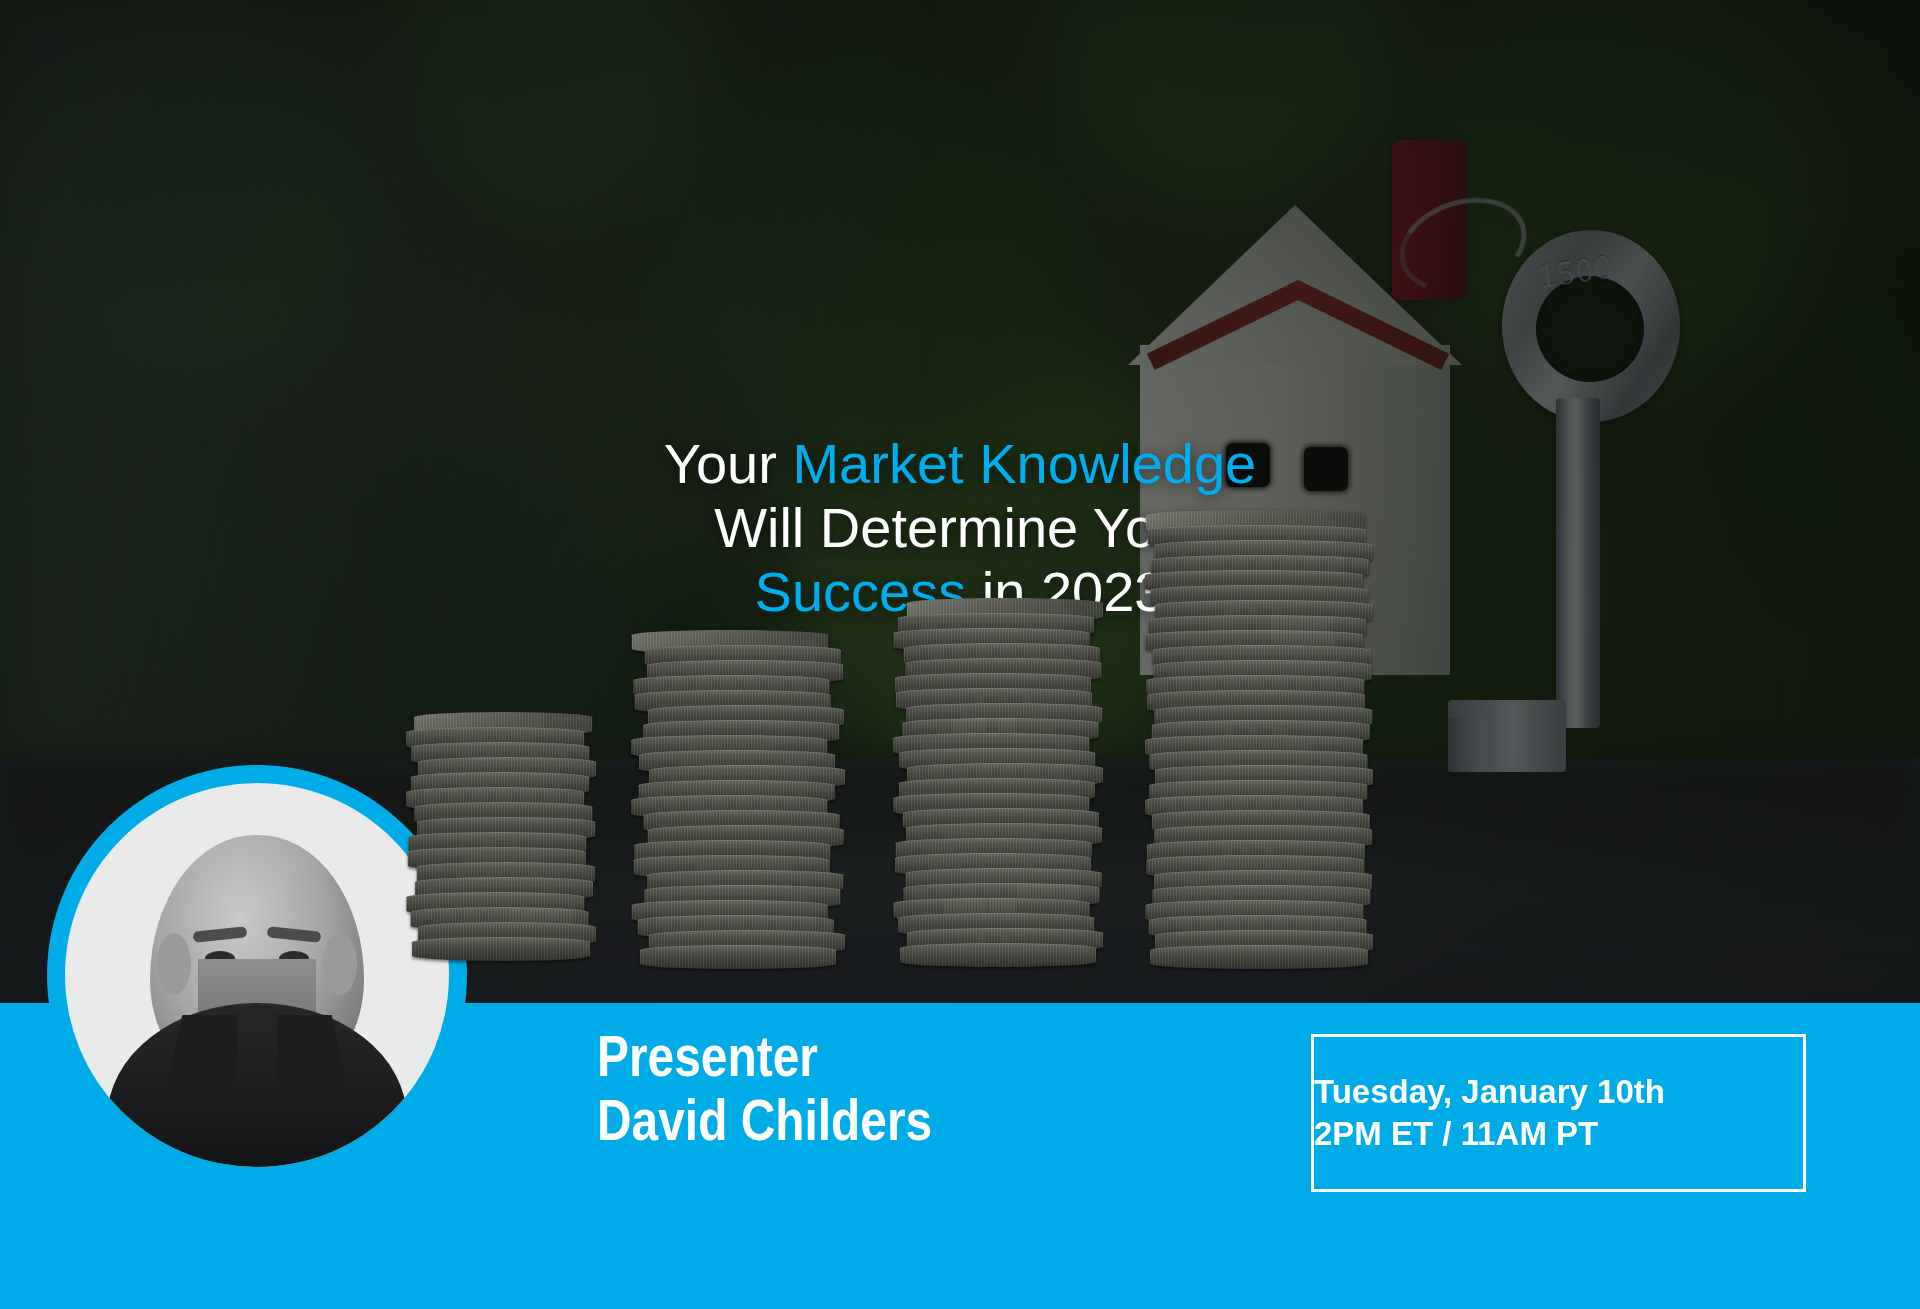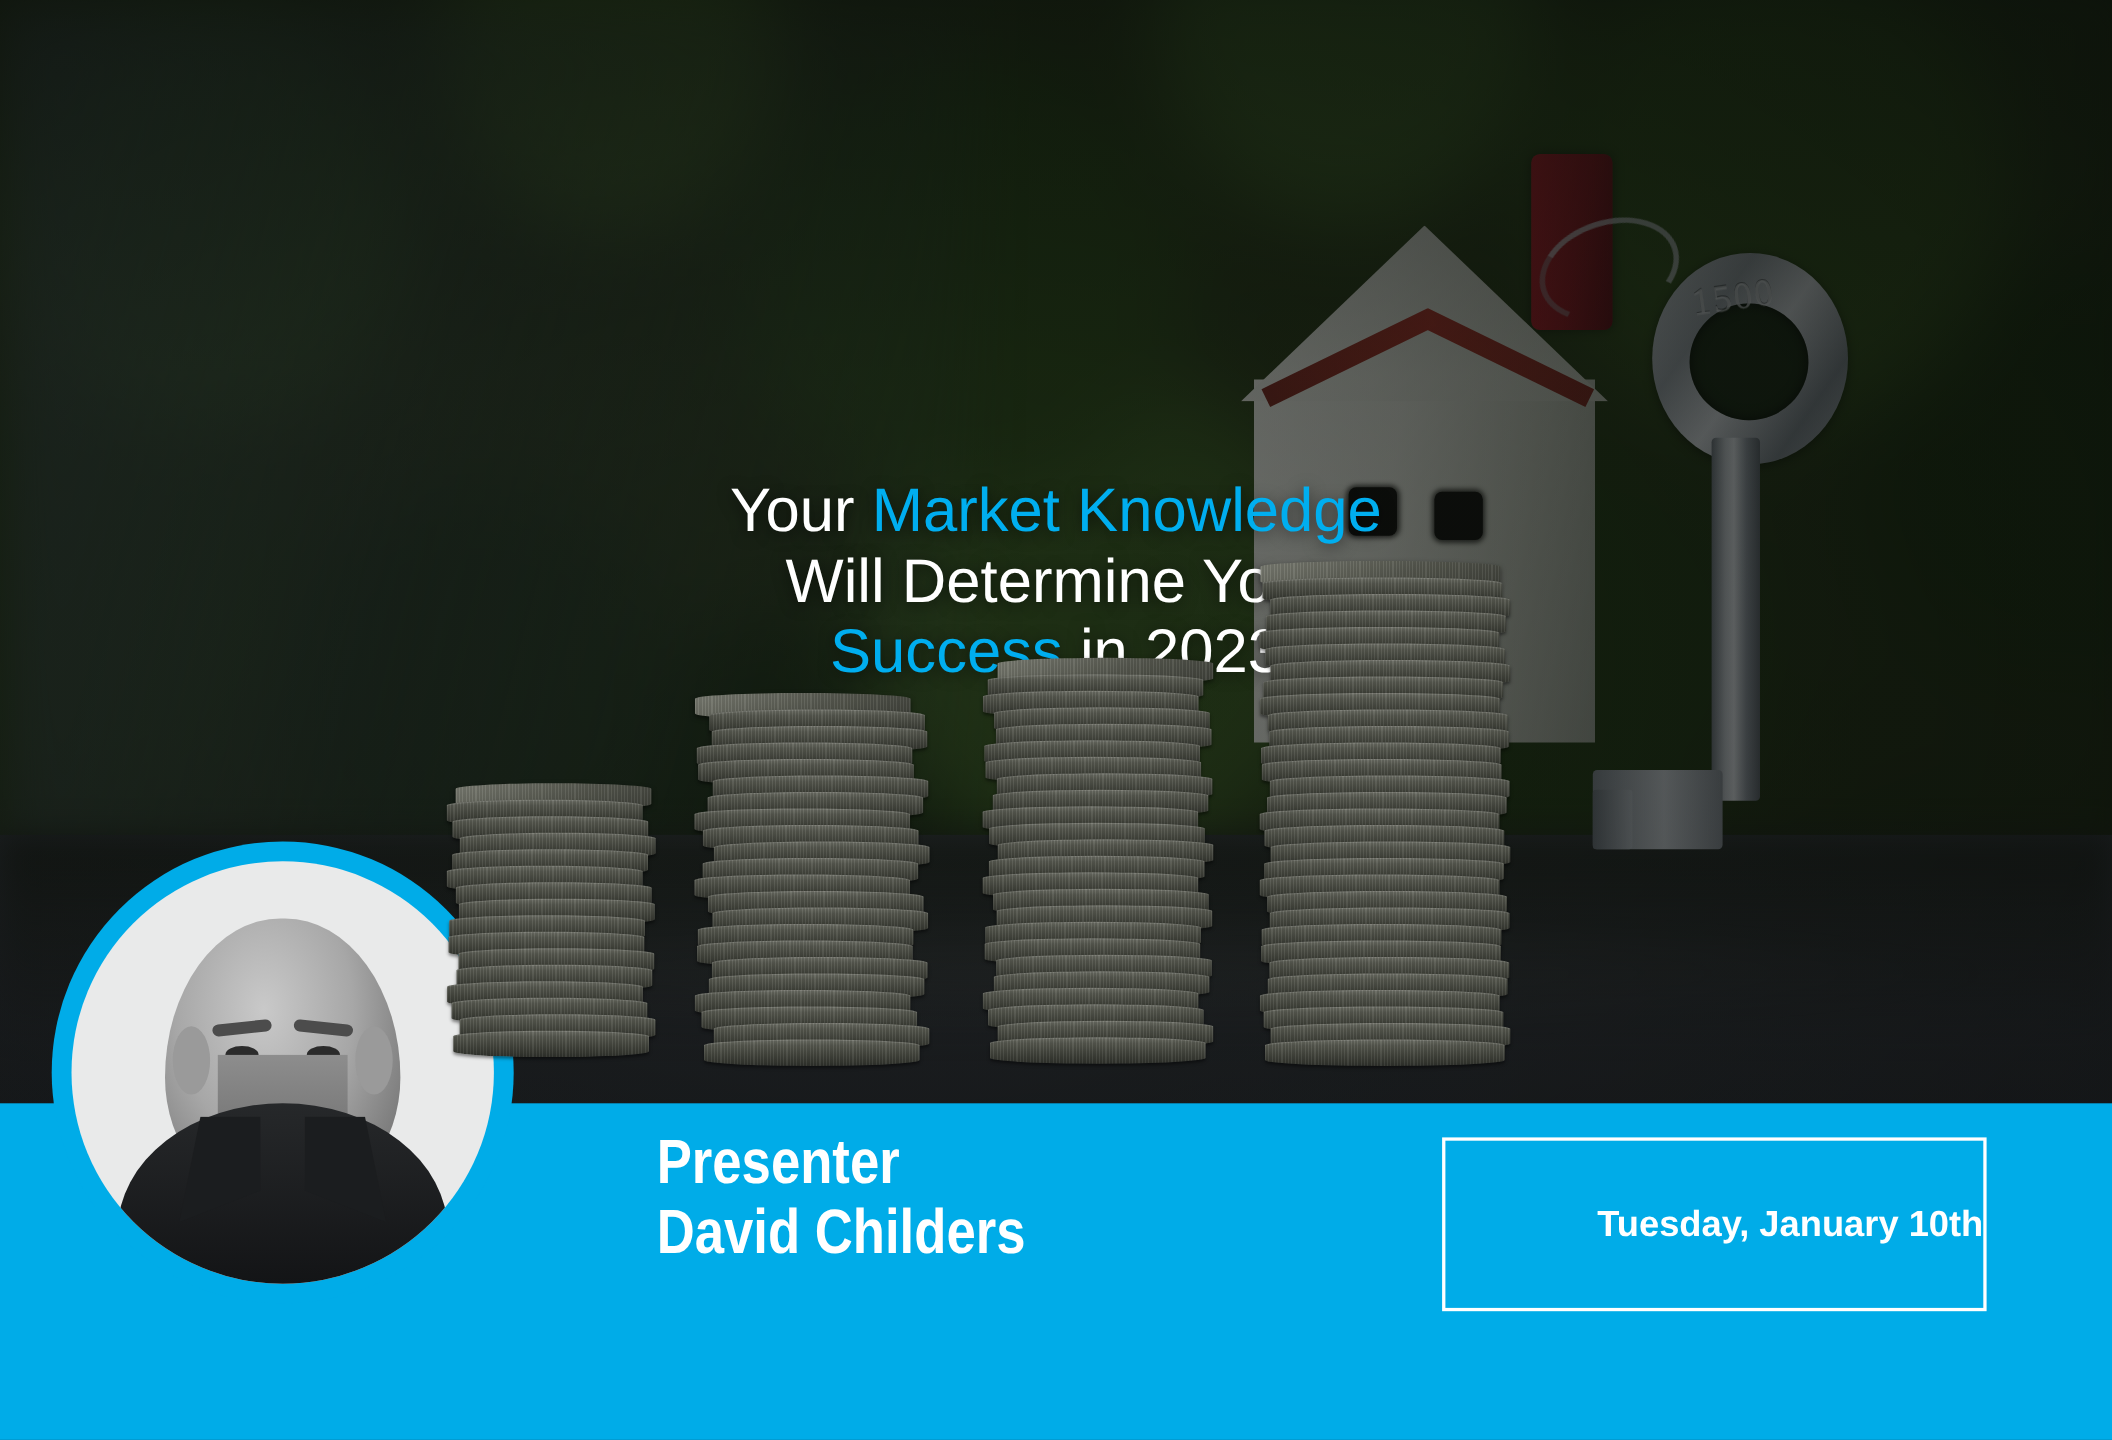--- a/index.html
+++ b/index.html
@@ -173,21 +173,21 @@
     width:96px; height:16px; border-radius:0 0 40px 40px; background:#8a8a8a; }
 
   
   .presenter { position:absolute; left:597px; top:1024px; color:#fff;
     font-weight:700; font-size:57px; line-height:1.13;
     transform:scaleX(.84); transform-origin:left top; white-space:nowrap; }
 
   
   .datebox { position:absolute; left:1311px; top:1034px; width:495px; height:158px;
     border:3px solid #ffffff; display:flex; flex-direction:column;
-    align-items:flex-end; justify-content:center; }
+    align-items:flex-start; justify-content:center; }
   .date-line { color:#ffffff; font-size:33px; font-weight:700; line-height:1.28; white-space:nowrap; }
 </style>
 </head>
 <body>
 
 <div class="stage">
 
   <div class="photo">
     <div class="bokeh"></div>
     <div class="haze"></div>
@@ -348,15 +348,16 @@
     </div>
   </div>
 
   <div class="presenter">
     <div>Presenter</div>
     <div>David Childers</div>
   </div>
 
   <div class="datebox">
     <div class="date-line">Tuesday, January 10th</div>
+    <div class="date-line">2PM ET / 11AM PT</div>
   </div>
 
 </div>
 
 </body></html>

